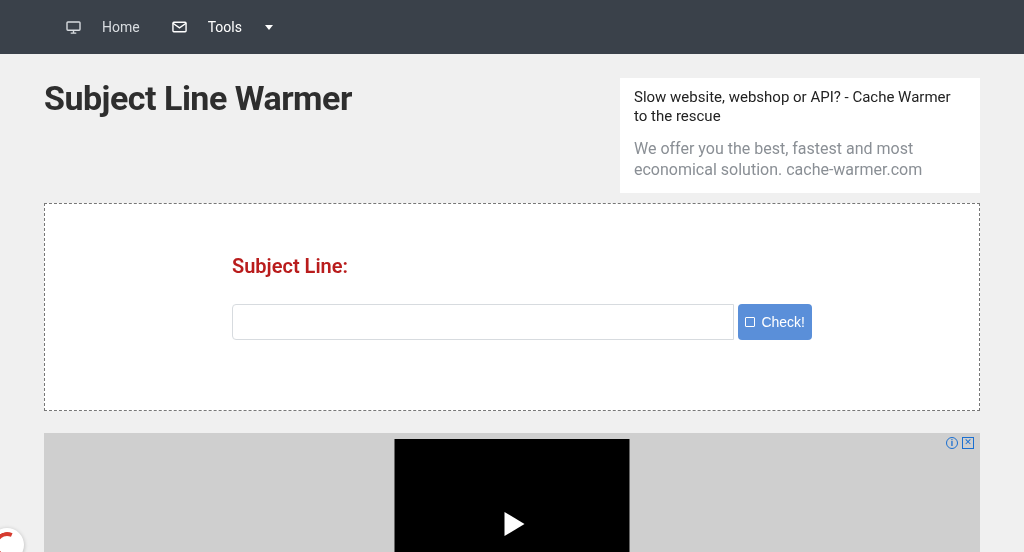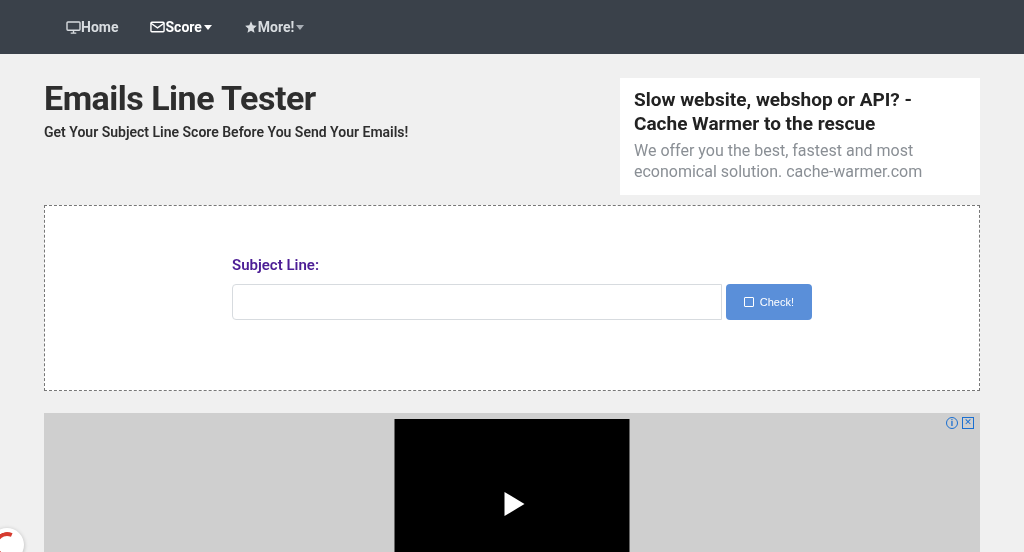--- a/index.html
+++ b/index.html
@@ -18,24 +18,24 @@
     background: #3a414a;
     height: 54px;
     display: flex;
     align-items: center;
     padding: 0 40px 0 50px;
     gap: 0;
   }
   .nav-item {
     color: #d8dce0;
     font-size: 14px;
-    font-weight: 700;
-    display: flex;
-    align-items: center;
-    gap: 0;
+    font-weight: 400;
+    display: flex;
+    align-items: center;
+    gap: 21px;
     padding: 16px 16px;
     height: 100%;
     cursor: pointer;
     white-space: nowrap;
   }
   .nav-item.active { color: #fff; }
   .nav-icon { display: inline-flex; align-items: center; }
   .chevron {
     display:inline-block;
     width:0;height:0;
@@ -73,25 +73,25 @@
     color: #2e2e2e;
     margin-top: 6px;
   }
 
   .ad-box {
     background: #fff;
     width: 360px;
     padding: 10px 14px 12px 14px;
   }
   .ad-title {
-    font-size: 19px;
-    font-weight: 700;
+    font-size: 15px;
+    font-weight: 400;
     color: #222;
     line-height: 1.25;
-    margin-bottom: 4px;
+    margin-bottom: 12px;
   }
   .ad-desc {
     font-size: 16px;
     color: #8a8f95;
     line-height: 1.35;
   }
 
   .dashed-box {
     border: 1.5px dashed #777;
     background: #fff;
@@ -100,44 +100,44 @@
   }
   .form-inner {
     width: 600px;
     margin: 0 auto;
     max-width: 100%;
     padding: 0 20px 0 0;
     position: relative;
     left: 20px;
   }
   .field-label {
-    font-size: 15px;
+    font-size: 20px;
     font-weight: 600;
-    color: #4c1d95;
-    margin-bottom: 10px;
+    color: #b91c1c;
+    margin-bottom: 26px;
   }
   .input-row { display: flex; }
   .text-input {
     flex: 1;
     height: 36px;
     border: 1px solid #d7dbdf;
     border-radius: 4px 0 0 4px;
     padding: 0 10px;
     font-size: 14px;
     outline: none;
     background:#fff;
   }
   .check-btn {
     height: 36px;
-    padding: 0 18px;
+    padding: 0 7px;
     background: #5a8fd9;
     color: #fff;
     border: none;
     border-radius: 4px;
-    font-size: 11px;
+    font-size: 14px;
     font-weight: 500;
     cursor: pointer;
     display: flex;
     align-items: center;
     gap: 6px;
     margin-left: 4px;
   }
   .check-icon-box {
     display:inline-block;
     width:10px; height:10px;
@@ -232,40 +232,30 @@
     </span>
     <span>Home</span>
   </div>
   <div class="nav-item active">
     <span class="nav-icon">
       <svg width="15" height="12" viewBox="0 0 16 12" fill="none" stroke="#fff" stroke-width="1.5">
           <rect x="1" y="1" width="14" height="10" rx="1"></rect>
           <path d="M1 2l7 5 7-5"></path>
         </svg>
     </span>
-    <span>Score</span>
-    <span class="chevron"></span>
-  </div>
-  <div class="nav-item">
-    <span class="nav-icon">
-      <svg width="14" height="14" viewBox="0 0 24 24" fill="#d8dce0">
-          <path d="M12 2l2.9 6.9L22 10l-5.5 4.8L18 22l-6-3.5L6 22l1.5-7.2L2 10l7.1-1.1z"></path>
-        </svg>
-    </span>
-    <span>More!</span>
+    <span>Tools</span>
     <span class="chevron"></span>
   </div>
 </nav>
 
 <div class="wrap">
 
   <div class="header-row">
     <div class="title-block">
-      <h1>Emails Line Tester</h1>
-      <p>Get Your Subject Line Score Before You Send Your Emails!</p>
+      <h1>Subject Line Warmer</h1>
     </div>
     <div class="ad-box">
       <div class="ad-title">Slow website, webshop or API? - Cache Warmer to the rescue</div>
       <div class="ad-desc">We offer you the best, fastest and most economical solution. cache-warmer.com</div>
     </div>
   </div>
 
   <div class="dashed-box">
     <div class="form-inner">
       <div class="field-label">Subject Line:</div>

